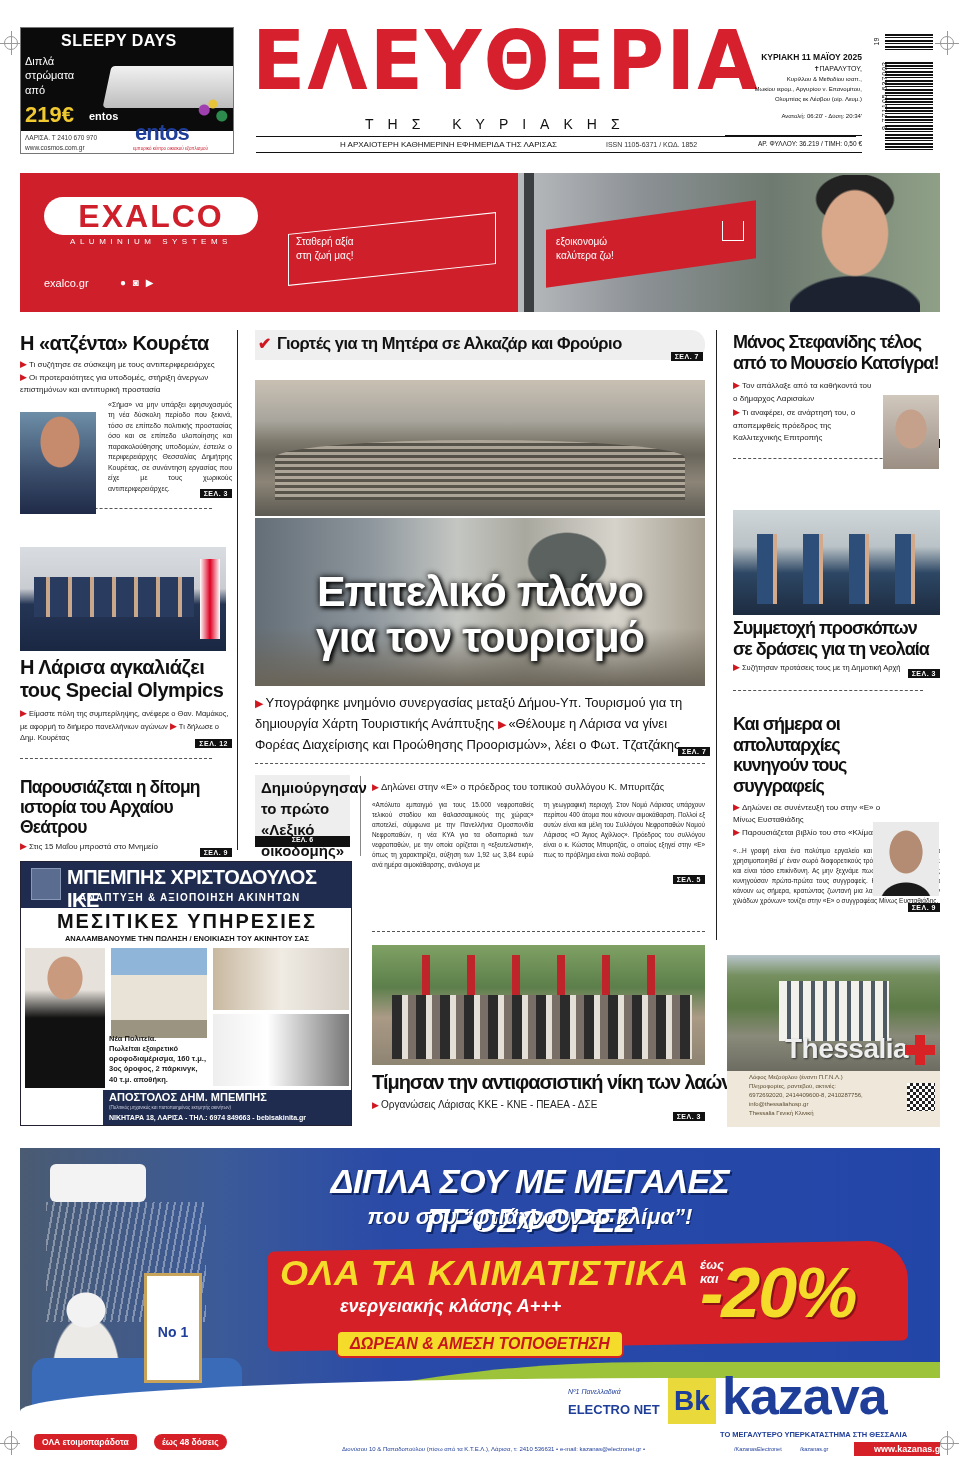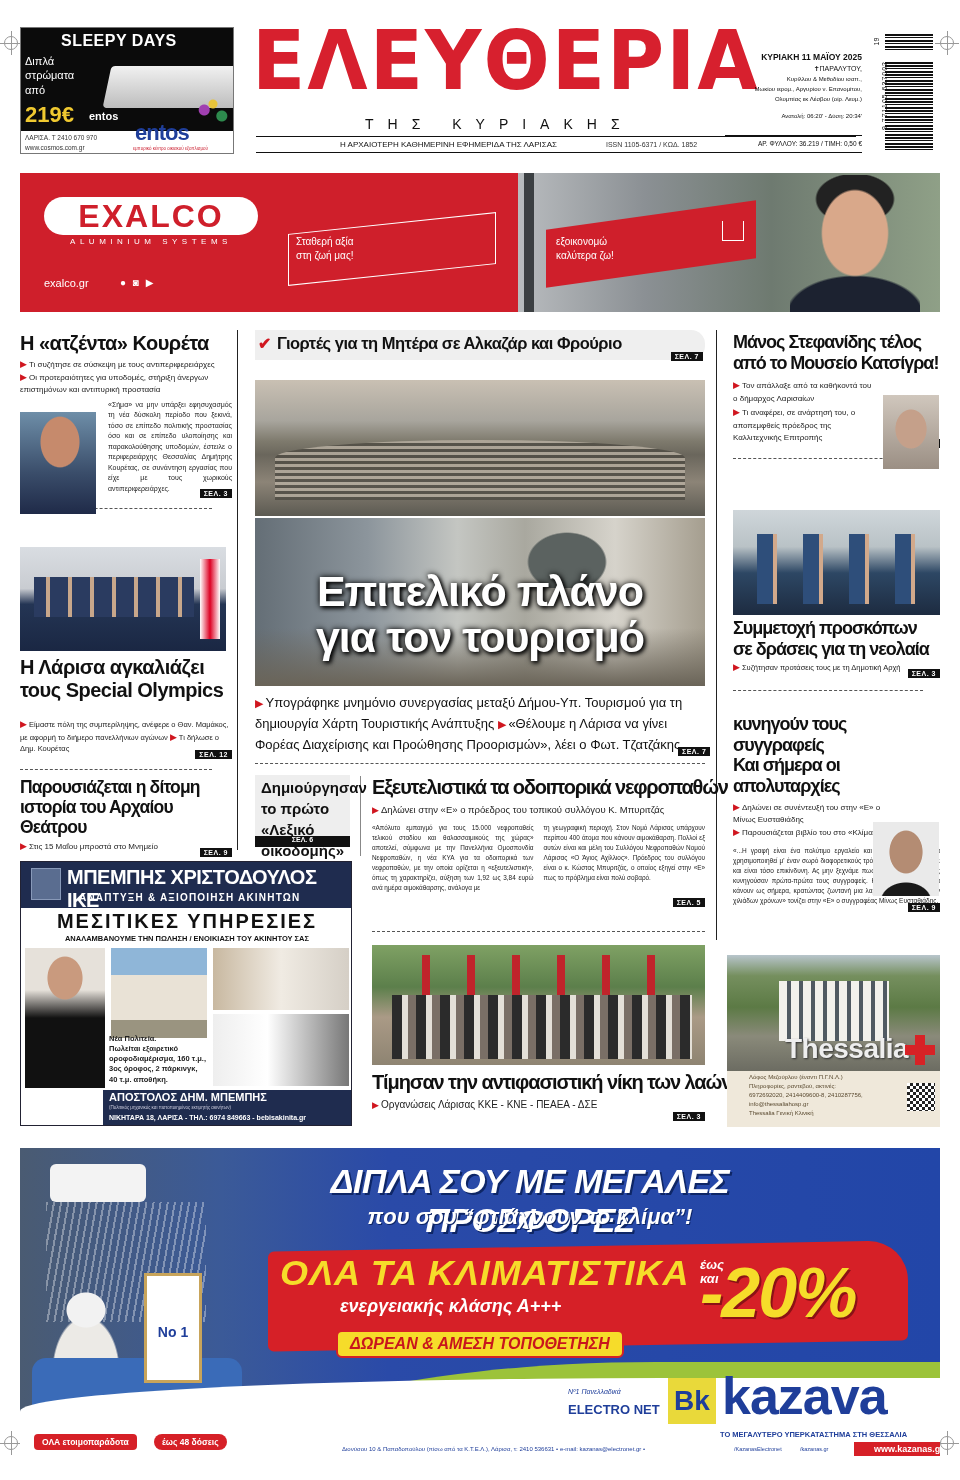--- a/index.html
+++ b/index.html
@@ -109,21 +109,21 @@
 <div class="photo" style="left:20px;top:547px;width:206px;height:104px;background:linear-gradient(180deg,#d9dde2 0%,#c9ccd1 40%,#243554 55%,#1a2743 100%)">
   <div style="position:absolute;left:180px;top:12px;width:20px;height:80px;background:linear-gradient(90deg,#fff,#d02,#fff)"></div>
   <div style="position:absolute;left:14px;top:30px;width:160px;height:40px;background:repeating-linear-gradient(90deg,#2a3b60 0 12px,#c8a78b 12px 16px,#2a3b60 16px 22px)"></div>
 </div>
 
 <div class="abs" style="left:20px;top:656px;width:212px">
   <div class="hl cond" style="font-size:20px">
     <div>Η Λάρισα αγκαλιάζει</div>
     <div>τους Special Olympics</div>
   </div>
-  <div class="xs" style="margin-top:16px;font-size:7.5px"><span class="tri">▶</span><span>Είμαστε πόλη της συμπερίληψης, ανέφερε ο Θαν. Μαμάκος, με αφορμή το διήμερο πανελλήνιων αγώνων</span> <span class="tri">▶</span><span>Τι δήλωσε ο Δημ. Κουρέτας</span></div>
+  <div class="xs" style="margin-top:5px;font-size:7.5px"><span class="tri">▶</span><span>Είμαστε πόλη της συμπερίληψης, ανέφερε ο Θαν. Μαμάκος, με αφορμή το διήμερο πανελλήνιων αγώνων</span> <span class="tri">▶</span><span>Τι δήλωσε ο Δημ. Κουρέτας</span></div>
   <div style="text-align:right;margin-top:-12px"><span class="sel">ΣΕΛ. 12</span></div>
   <div class="dash" style="margin-top:8px;width:192px"></div>
 </div>
 
 <div class="abs" style="left:20px;top:777px;width:212px">
   <div class="hl" style="font-size:17.5px;letter-spacing:-0.8px">
     <div>Παρουσιάζεται η δίτομη</div>
     <div>ιστορία του Αρχαίου Θεάτρου</div>
   </div>
   <div class="xs" style="margin-top:3px;font-size:8px"><span class="tri">▶</span><span>Στις 15 Μαΐου μπροστά στο Μνημείο</span></div>
@@ -177,21 +177,20 @@
 </div>
 <span class="abs sel" style="left:678px;top:747px">ΣΕΛ. 7</span>
 <div class="abs dash" style="left:255px;top:763px;width:450px"></div>
 
 <div class="abs" style="left:255px;top:775px;width:95px;height:72px;background:#eee">
   <div style="padding:2px 6px;font-size:15px;font-weight:bold;line-height:1.4">Δημιούργησαν το πρώτο «Λεξικό οικοδομής»</div>
   <div style="position:absolute;left:0;bottom:0;width:95px;height:11px;background:#111;color:#fff;font-size:7px;font-weight:bold;text-align:center">ΣΕΛ. 6</div>
 </div>
 
 <div class="abs" style="left:372px;top:776px;width:333px">
-  <div class="hl" style="font-size:20px;letter-spacing:-1.2px;white-space:nowrap">Εξευτελιστικά τα οδοιπορικά νεφροπαθών</div>
   <div class="xs" style="font-size:9.5px;margin-top:4px"><span class="tri">▶</span><span>Δηλώνει στην «Ε» ο πρόεδρος του τοπικού συλλόγου Κ. Μπυριτζάς</span></div>
   <div style="display:flex;gap:10px;margin-top:6px">
     <div style="flex:1;font-size:6.4px;line-height:1.55;text-align:justify;color:#222">«Απόλυτο εμπαιγμό για τους 15.000 νεφροπαθείς τελικού σταδίου και θαλασσαιμικούς της χώρας» αποτελεί, σύμφωνα με την Πανελλήνια Ομοσπονδία Νεφροπαθών, η νέα ΚΥΑ για τα οδοιπορικά των νεφροπαθών, με την οποία ορίζεται η «εξευτελιστική», όπως τη χαρακτηρίζει, αύξηση των 1,92 ως 3,84 ευρώ ανά ημέρα αιμοκάθαρσης, ανάλογα με</div>
     <div style="flex:1;font-size:6.4px;line-height:1.55;text-align:justify;color:#222">τη γεωγραφική περιοχή. Στον Νομό Λάρισας υπάρχουν περίπου 400 άτομα που κάνουν αιμοκάθαρση. Πολλοί εξ αυτών είναι και μέλη του Συλλόγου Νεφροπαθών Νομού Λάρισας «Ο Άγιος Αχίλλιος». Πρόεδρος του συλλόγου είναι ο κ. Κώστας Μπυριτζάς, ο οποίος εξηγεί στην «Ε» πως το πρόβλημα είναι πολύ σοβαρό.</div>
   </div>
   <div style="text-align:right;margin-top:-2px"><span class="sel">ΣΕΛ. 5</span></div>
 </div>
 <div class="abs dash" style="left:372px;top:931px;width:333px"></div>
 
 <div class="photo" style="left:372px;top:945px;width:333px;height:120px;background:linear-gradient(180deg,#7fa164 0%,#5c7f4b 35%,#aa9a86 60%,#8e8472 100%)">
@@ -226,22 +225,22 @@
     <div>Συμμετοχή προσκόπων</div>
     <div>σε δράσεις για τη νεολαία</div>
   </div>
   <div class="xs" style="margin-top:2px;font-size:7.5px;width:170px"><span class="tri">▶</span><span>Συζήτησαν προτάσεις τους με τη Δημοτική Αρχή</span></div>
   <div style="text-align:right;margin-top:-12px"><span class="sel">ΣΕΛ. 3</span></div>
   <div class="dash" style="margin-top:10px;width:190px"></div>
 </div>
 
 <div class="abs" style="left:733px;top:714px;width:207px">
   <div class="hl" style="font-size:18px;letter-spacing:-1px">
+    <div>Και σήμερα οι απολυταρχίες</div>
     <div>κυνηγούν τους συγγραφείς</div>
-    <div>Και σήμερα οι απολυταρχίες</div>
   </div>
   <div class="xs" style="margin-top:4px;font-size:8px;line-height:1.5;width:165px">
     <span class="tri">▶</span><span>Δηλώνει σε συνέντευξή του στην «Ε» ο Μίνως Ευσταθιάδης</span><br>
     <span class="tri">▶</span><span>Παρουσιάζεται βιβλίο του στο «Κλίμαξ»</span>
   </div>
   <div class="photo" style="left:140px;top:108px;width:66px;height:74px;background:radial-gradient(ellipse 17px 22px at 33px 30px,#b48c73 0 95%,transparent 100%),radial-gradient(ellipse 26px 20px at 33px 80px,#1a1a1a 0 95%,transparent 100%),#eaeaea"></div>
   <div style="margin-top:6px;font-size:6.5px;line-height:1.55;color:#222;text-align:justify">«...Η γραφή είναι ένα πολύτιμο εργαλείο και ως τέτοιο μπορεί να χρησιμοποιηθεί μ' έναν σωρό διαφορετικούς τρόπους. Γι' αυτό άλλωστε και είναι τόσο επικίνδυνη. Ας μην ξεχνάμε πως όλες οι απολυταρχίες κυνηγούσαν πρώτα-πρώτα τους συγγραφείς. Κι αυτό συνεχίζουν να κάνουν ως σήμερα, κρατώντας ζωντανή μια λαμπρή παράδοση τριών χιλιάδων χρόνων» τονίζει στην «Ε» ο συγγραφέας Μίνως Ευσταθιάδης.</div>
   <div style="text-align:right;margin-top:-10px"><span class="sel">ΣΕΛ. 9</span></div>
 </div>
 

